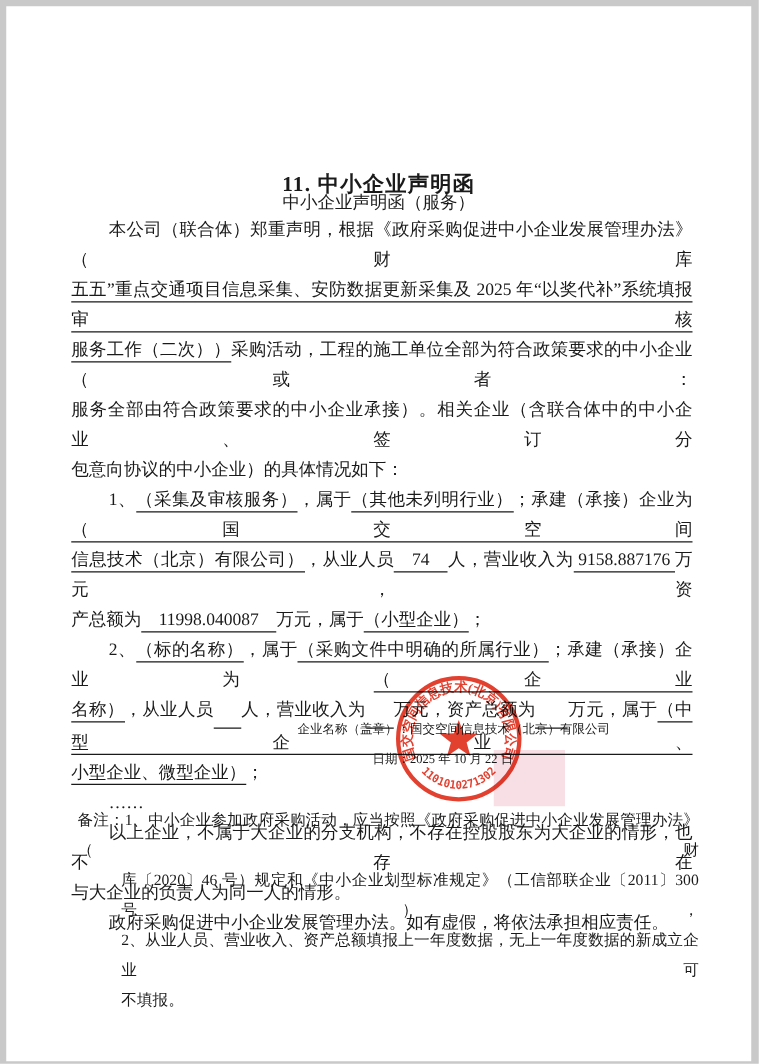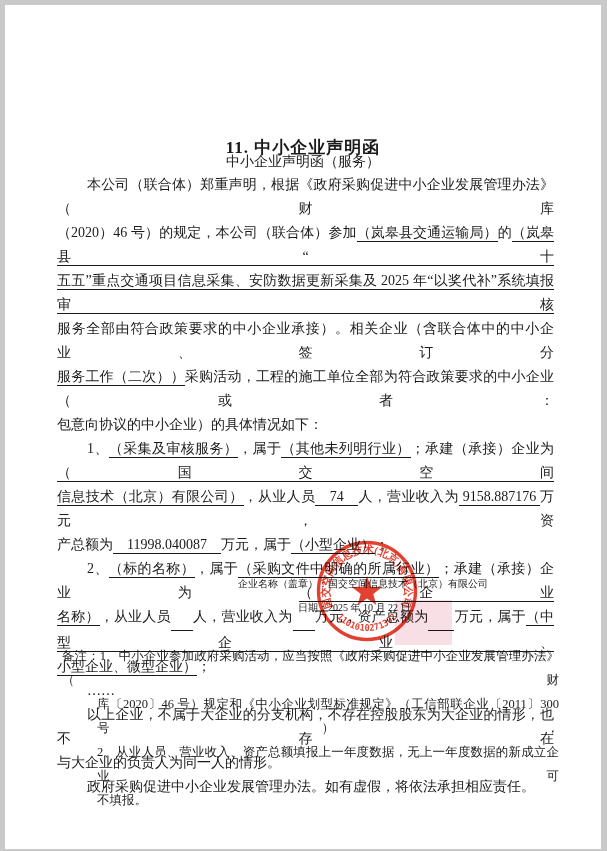--- a/index.html
+++ b/index.html
@@ -63,24 +63,23 @@
 <body>
 
 <div class="page">
 
   <div class="doc-title">11. 中小企业声明函</div>
 
   <div class="doc-subtitle">中小企业声明函（服务）</div>
 
   <div class="body-text">
       <div class="line i j"><span>本公司（联合体）郑重声明，根据《政府采购促进中小企业发展管理办法》（财库</span></div>
-      <div class="line j"><span>（2020）46 号）的规定，本公司（联合体）参加</span><span class="u">（岚皋县交通运输局）</span><span>的</span><span class="u">（岚皋县“十</span></div>
       <div class="line j"><span class="u">五五”重点交通项目信息采集、安防数据更新采集及 2025 年“以奖代补”系统填报审核</span></div>
+      <div class="line j"><span class="u">服务工作（二次））</span><span>采购活动，工程的施工单位全部为符合政策要求的中小企业（或者：</span></div>
       <div class="line j"><span>服务全部由符合政策要求的中小企业承接）。相关企业（含联合体中的中小企业、签订分</span></div>
-      <div class="line j"><span class="u">服务工作（二次））</span><span>采购活动，工程的施工单位全部为符合政策要求的中小企业（或者：</span></div>
       <div class="line"><span>包意向协议的中小企业）的具体情况如下：</span></div>
       <div class="line i j"><span>1、</span><span class="u">（采集及审核服务）</span><span>，属于</span><span class="u">（其他未列明行业）</span><span>；承建（承接）企业为</span><span class="u">（国交空间</span></div>
       <div class="line j"><span class="u">信息技术（北京）有限公司）</span><span>，从业人员</span><span class="u">　74　</span><span>人，营业收入为</span><span class="u"> 9158.887176 </span><span>万元，资</span></div>
       <div class="line"><span>产总额为</span><span class="u">　11998.040087　</span><span>万元，属于</span><span class="u">（小型企业）</span><span>；</span></div>
       <div class="line i j"><span>2、</span><span class="u">（标的名称）</span><span>，属于</span><span class="u">（采购文件中明确的所属行业）</span><span>；承建（承接）企业为</span><span class="u">（企业</span></div>
       <div class="line j"><span class="u">名称）</span><span>，从业人员</span><span class="u" style="display: inline-block; width: 22px;">&nbsp;</span><span>人，营业收入为</span><span class="u" style="display: inline-block; width: 22px;">&nbsp;</span><span>万元，资产总额为</span><span class="u" style="display: inline-block; width: 26px;">&nbsp;</span><span>万元，属于</span><span class="u">（中型企业、</span></div>
       <div class="line"><span class="u">小型企业、微型企业）</span><span>；</span></div>
       <div class="line i"><span>……</span></div>
       <div class="line i j"><span>以上企业，不属于大企业的分支机构，不存在控股股东为大企业的情形，也不存在</span></div>
       <div class="line"><span>与大企业的负责人为同一人的情形。</span></div>

